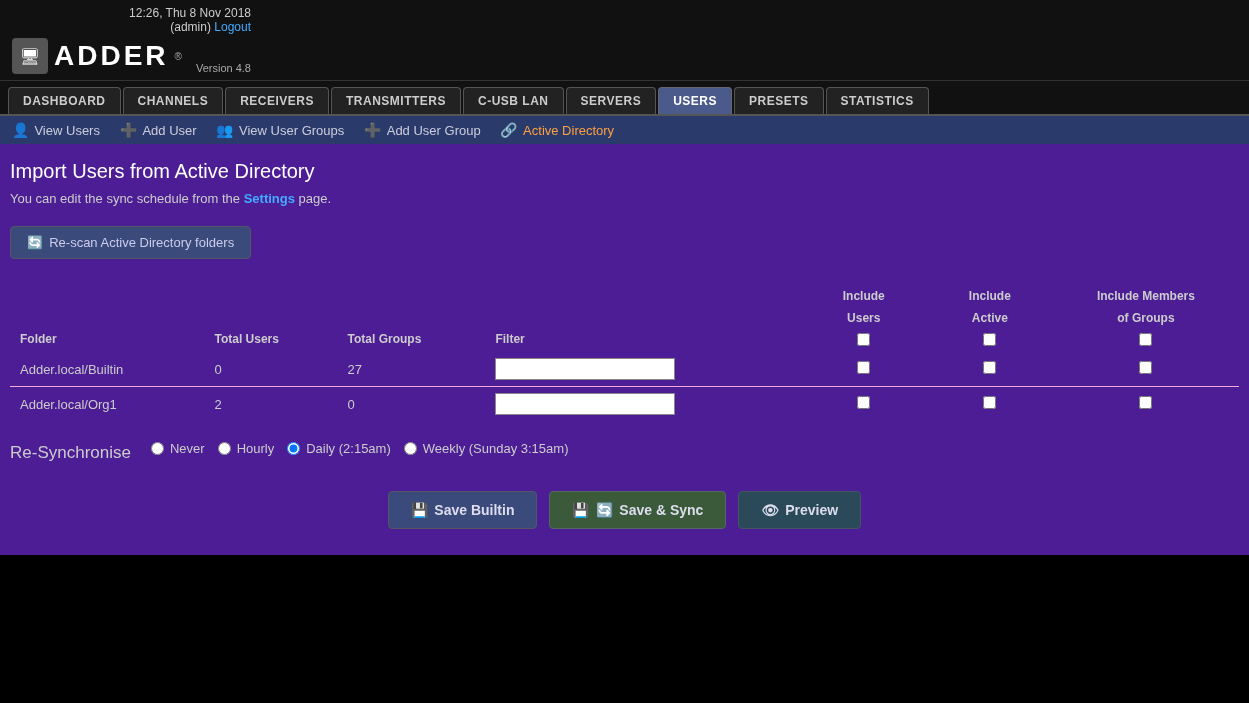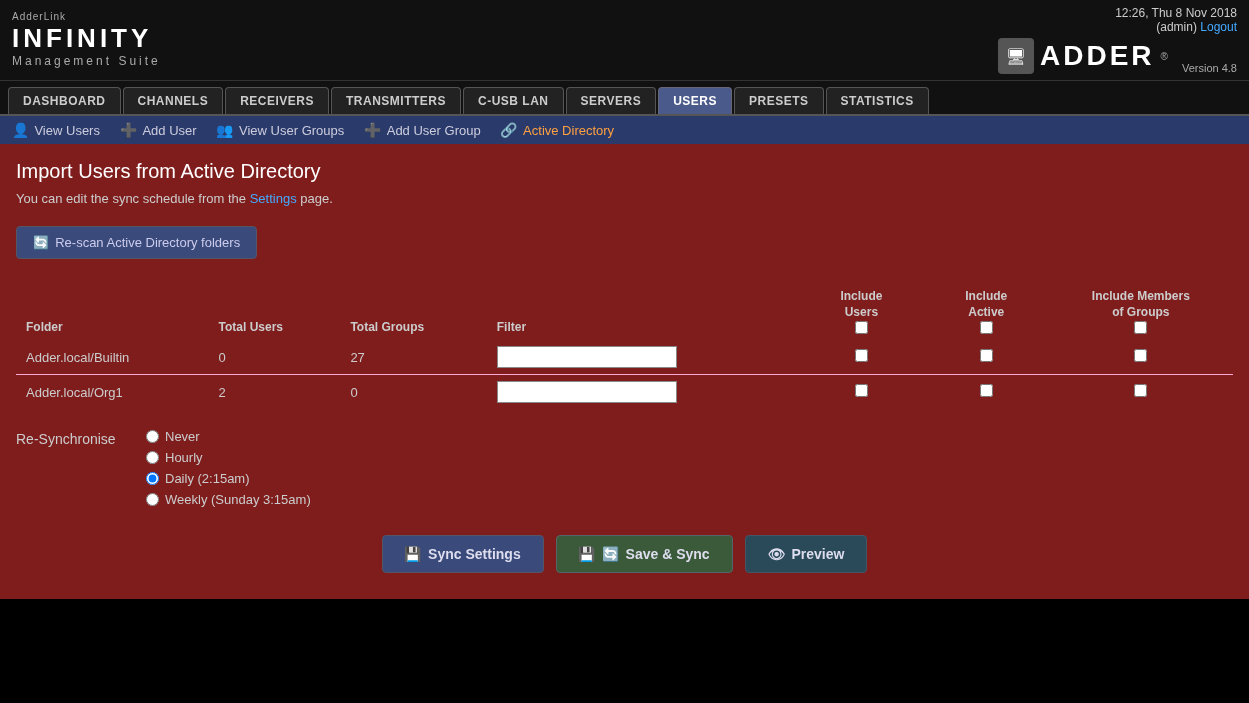--- a/index.html
+++ b/index.html
@@ -140,37 +140,38 @@
     }
     .sub-nav-item.active {
       color: #ffa040;
     }
     .sub-nav-icon {
       font-size: 14px;
     }
 
     
     .main-content {
-      padding: 16px 16px;
-      background: #7f1d1d;
+      padding: 16px 10px;
+      background: #4c1d95;
     }
     .page-title {
       font-size: 20px;
       color: #fff;
       font-weight: normal;
       margin-bottom: 8px;
     }
     .page-subtitle {
       font-size: 13px;
       color: #ccc;
       margin-bottom: 20px;
     }
     .settings-link {
       color: #4af;
       cursor: pointer;
+      font-weight: bold;
     }
 
     
     .rescan-btn {
       display: inline-flex;
       align-items: center;
       gap: 6px;
       background: #3a4a7a;
       border: 1px solid #556;
       border-radius: 4px;
@@ -210,45 +211,45 @@
       font-size: 12px;
       width: 180px;
     }
     .checkbox-col {
       text-align: center;
     }
     .cb-header {
       display: flex;
       flex-direction: column;
       align-items: center;
-      gap: 2px;
+      gap: 8px;
     }
     .col-include {
       min-width: 80px;
       text-align: center;
     }
 
     
     .resync-section {
       margin-top: 20px;
       display: flex;
       align-items: flex-start;
       gap: 20px;
     }
     .resync-label {
       color: #ccc;
-      font-size: 14px;
+      font-size: 17px;
       padding-top: 2px;
       min-width: 110px;
       text-align: left;
     }
     .resync-options {
       display: flex;
-      flex-direction: column;
-      gap: 6px;
+      flex-direction: row;
+      gap: 13px;
     }
     .radio-option {
       display: flex;
       align-items: center;
       gap: 6px;
       color: #ccc;
       font-size: 13px;
     }
     .radio-option input[type="radio"] {
       cursor: pointer;
@@ -284,25 +285,20 @@
     }
     .btn-preview {
       background: #2a4a5a;
       border-color: #456;
     }
   </style>
 </head>
 <body>
 
 <div class="header">
-  <div class="header-logo">
-    <span class="logo-adderlink">AdderLink</span>
-    <span class="logo-infinity">INFINITY</span>
-    <span class="logo-mgmt">Management Suite</span>
-  </div>
   <div class="header-right">
     <div class="header-time">
       <span>12:26, Thu 8 Nov 2018</span><br>
       <span>(admin)</span>
       <span class="header-logout">Logout</span>
     </div>
     <div class="header-adder-logo">
       <div class="adder-icon">🖥</div>
       <span class="adder-text">ADDER</span>
         <span class="adder-trademark">®</span>
@@ -446,21 +442,21 @@
         <input type="radio" name="resync" style="">
         <span>Weekly (Sunday 3:15am)</span>
       </label>
     </div>
   </div>
 
   
   <div class="bottom-buttons">
     <button class="btn">
       <span class="btn-icon">💾</span>
-      <span>Sync Settings</span>
+      <span>Save Builtin</span>
     </button>
     <button class="btn btn-sync">
       <span class="btn-icon">💾</span>
       <span class="btn-icon">🔄</span>
       <span>Save &amp; Sync</span>
     </button>
     <button class="btn btn-preview">
       <span class="btn-icon">👁</span>
       <span>Preview</span>
     </button>

